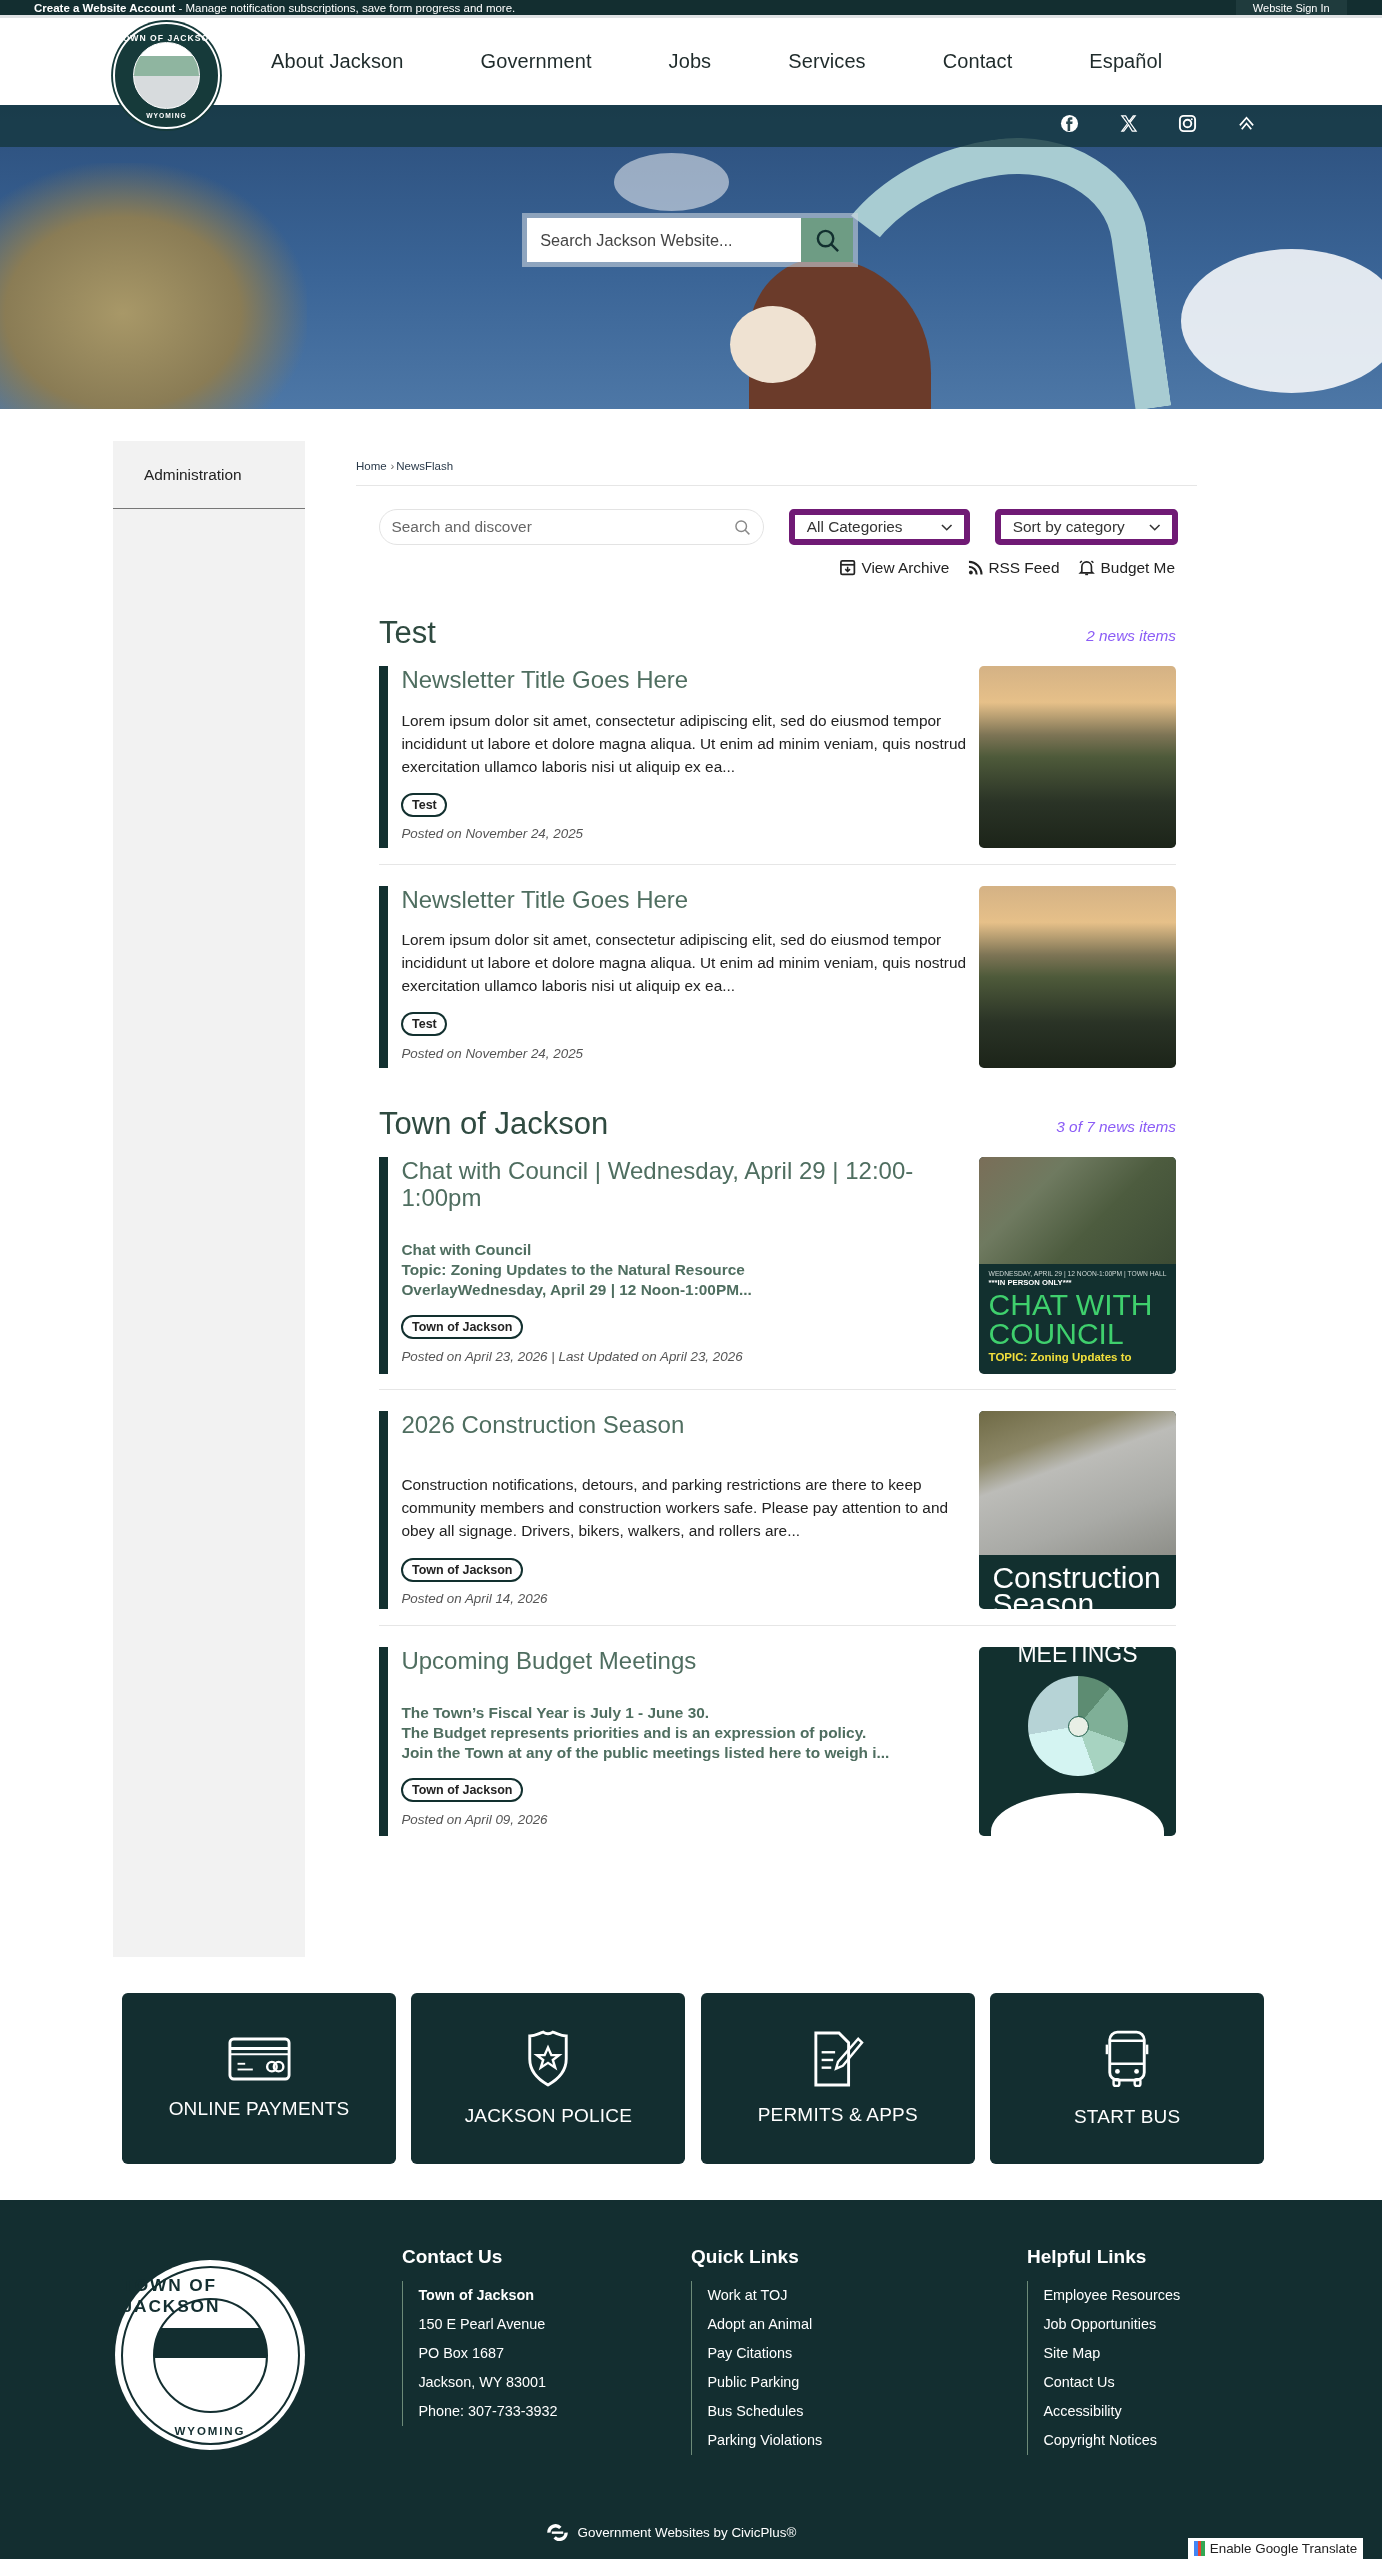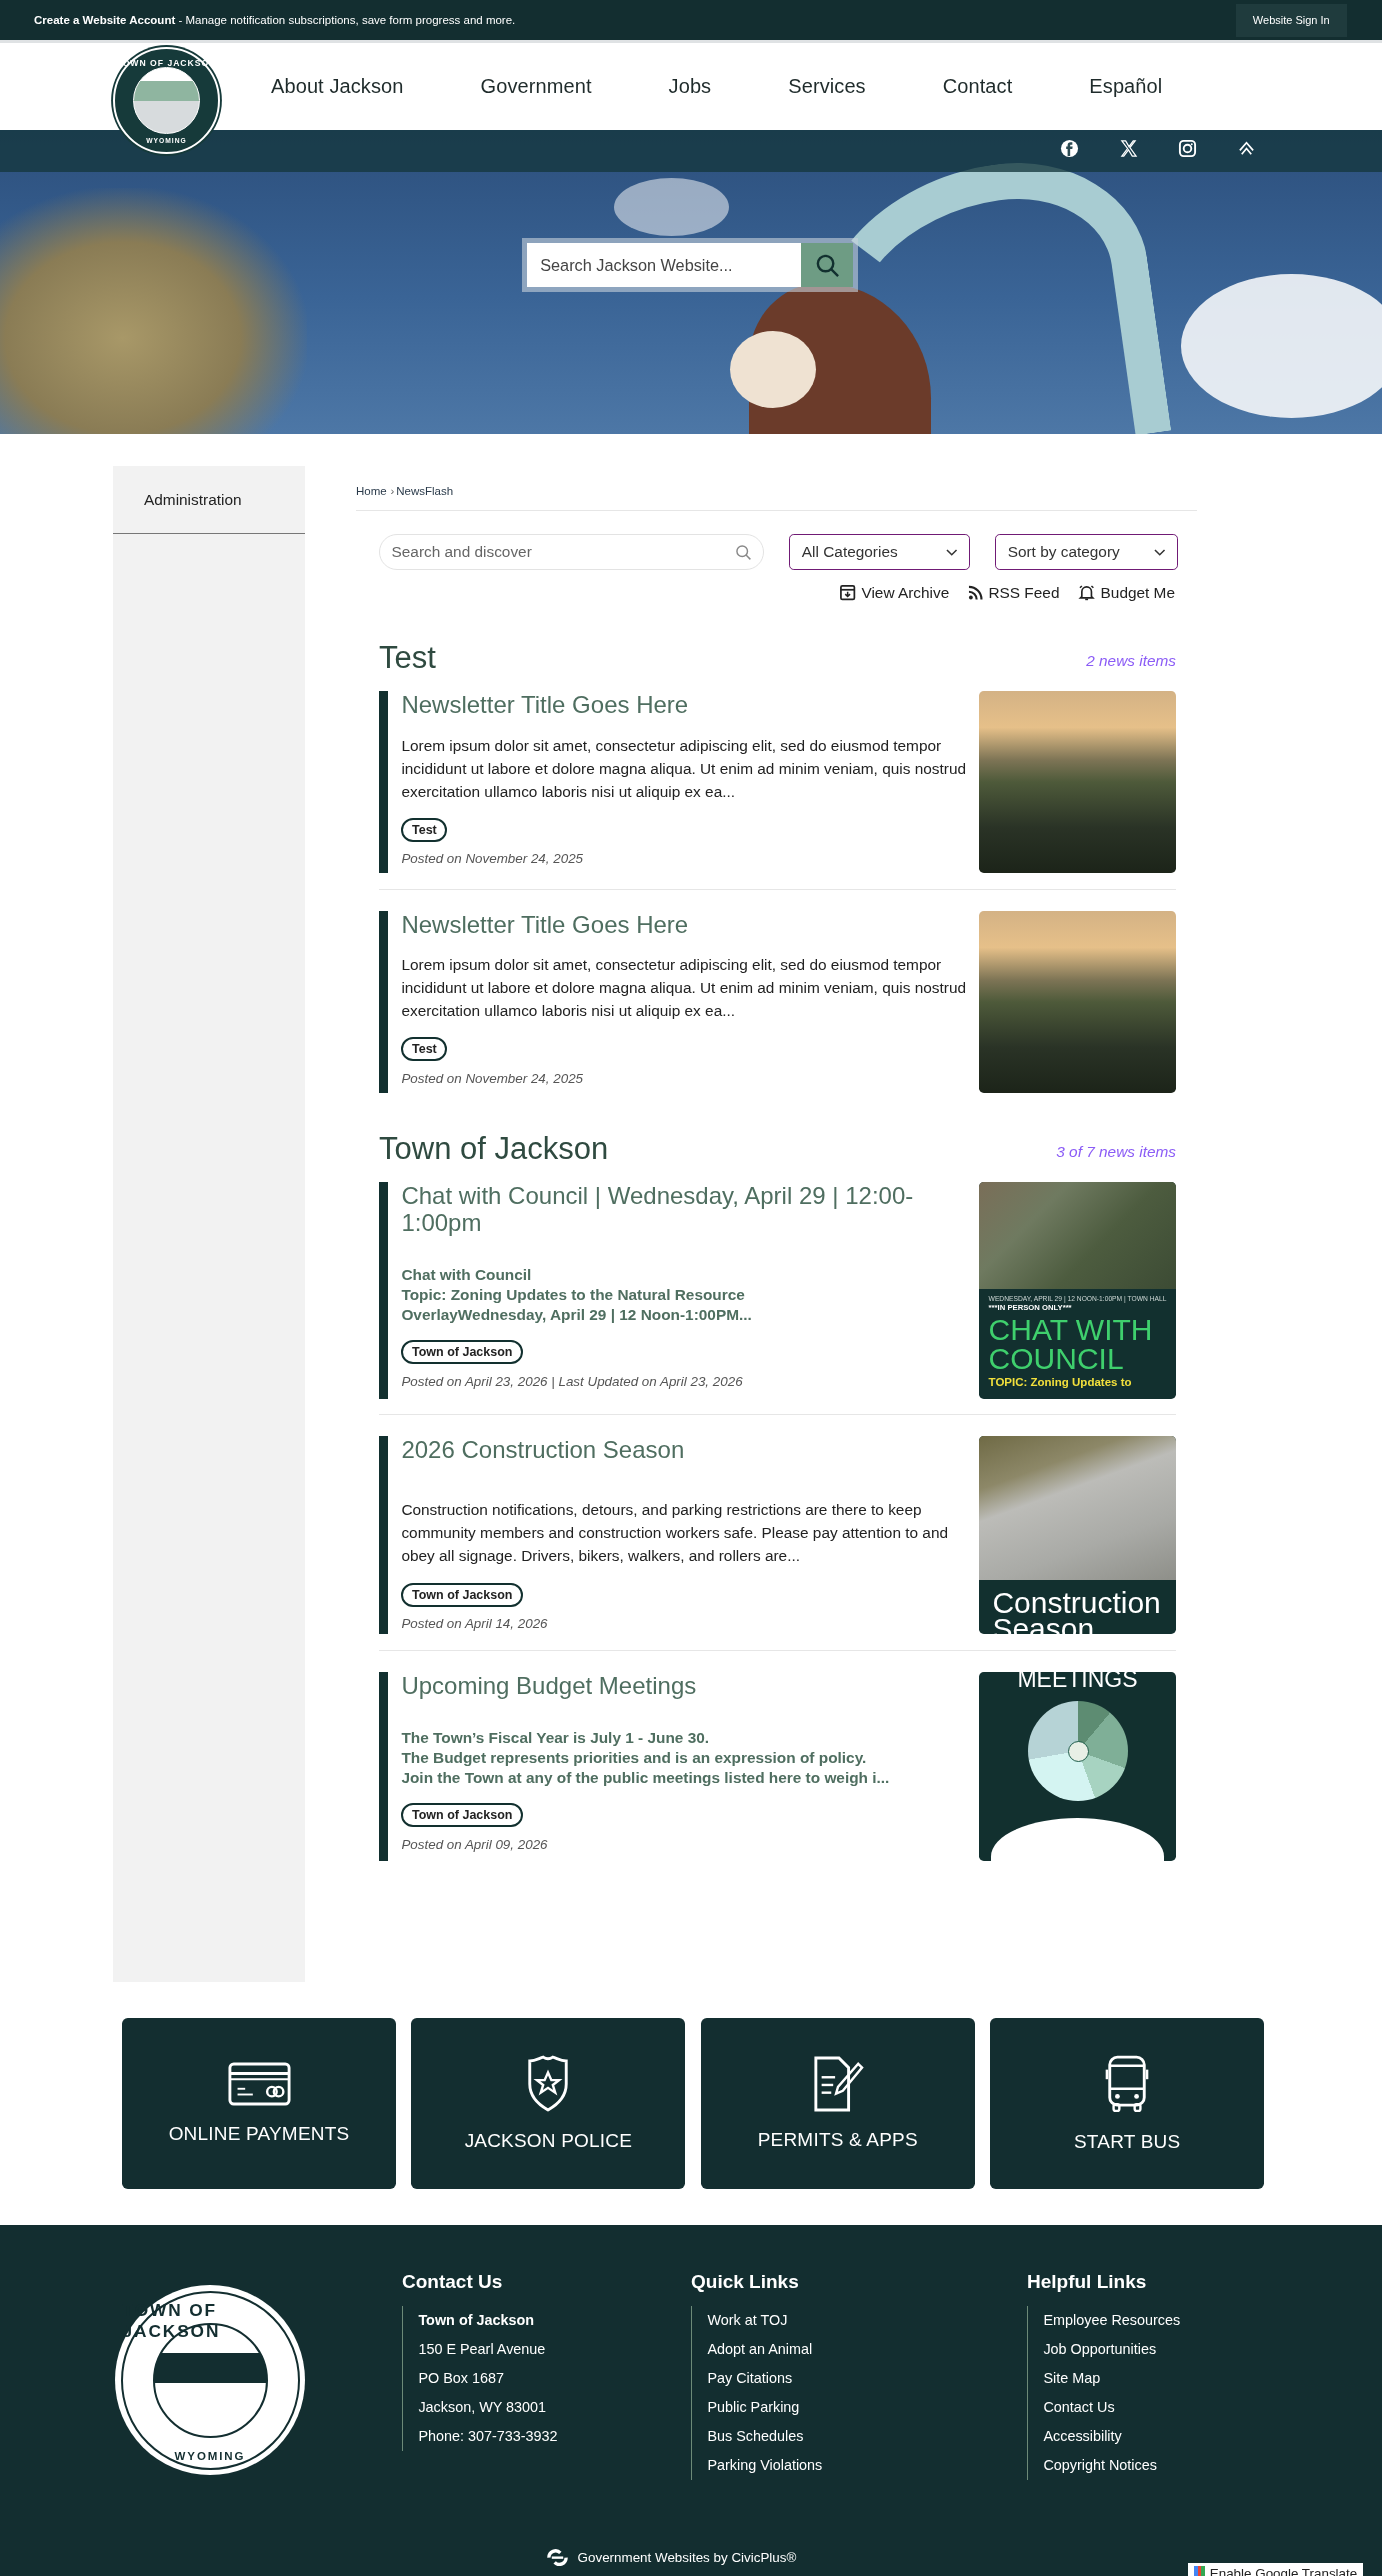--- a/index.html
+++ b/index.html
@@ -1,20 +1,20 @@
 <!DOCTYPE html>
 <html><head>
 <meta charset="utf-8">
 <style>
   * { box-sizing: border-box; margin: 0; padding: 0; }
   body { width: 1382px; background: #ffffff; font-family: "Liberation Sans", "DejaVu Sans", sans-serif; color: #222; }
   a { color: inherit; text-decoration: none; }
 
   
-  .topbar { height: 40px; background: #132e30; display: flex; align-items: center; justify-content: space-between; padding-left: 34px; color: #fff; font-size: 11.5px; gap: 48px; }
+  .topbar { height: 15px; background: #132e30; display: flex; align-items: center; justify-content: space-between; padding-left: 34px; color: #fff; font-size: 11.5px; gap: 48px; }
   .topbar b { font-weight: bold; }
   .topbar .signin { background: #1f3b3d; height: 33px; padding: 0 17.3px; display: flex; align-items: center; font-size: 11px; margin-right: 35px; cursor: pointer; }
 
   
   .header { height: 90px; background: #fff; border-top: 3.8px solid #dfe2e4; position: relative; display: flex; align-items: center; }
   .logo { position: absolute; left: 113px; top: 3.8px; width: 107px; height: 107px; border-radius: 50%; background: #163a3a; border: 2.9px solid #fff; box-shadow: 0 0 0 1.9px #163a3a; z-index: 5; display: flex; align-items: center; justify-content: center; }
   .logo .inner { width: 67px; height: 67px; border-radius: 50%; background: linear-gradient(#ffffff 0 20%, #8fb5a0 20% 50%, #d7dbdd 50% 100%); border: 1.9px solid #fff; }
   .logo .ring-text { position: absolute; color: #fff; font-size: 8.6px; font-weight: bold; letter-spacing: 1px; }
   .logo .rt-top { top: 9.6px; }
   .logo .rt-bot { bottom: 7.7px; font-size: 6.7px; }
@@ -39,21 +39,21 @@
   
   .main { display: flex; width: 1178px; padding-left: 113px; margin-top: 32px; gap: 28px; }
   .sidebar { width: 267px; background: #f2f2f2; min-height: 1516px; }
   .sidebar .item { height: 68px; border-bottom: 1.9px solid #777; display: flex; align-items: center; padding-left: 31px; font-size: 15.4px; color: #222; cursor: pointer; }
   .content { width: 845px; padding-left: 23px; }
   .breadcrumb { font-size: 11.5px; color: #2a3a4a; padding: 19px 0 13.4px 0; border-bottom: 1px solid #e6e6e6; width: 841px; }
   .breadcrumb .sep { color: #666; margin: 0 1.9px 0 3.8px; }
 
   .filters { display: flex; margin: 23px 0 0 23px; gap: 25px; align-items: center; }
   .filters .search { width: 388px; height: 36px; border: 1px solid #e3e3e3; border-radius: 19px; display: flex; align-items: center; justify-content: space-between; padding: 0 11.5px 0 11.5px; font-size: 15.4px; color: #666; }
-  .filters .select { height: 36px; border: 1px solid #701a75; border-radius: 4.8px; display: flex; align-items: center; justify-content: space-between; padding: 0 11.5px; font-size: 15.4px; color: #333; cursor: pointer; }
+  .filters .select { height: 36px; border: 6px solid #701a75; border-radius: 4.8px; display: flex; align-items: center; justify-content: space-between; padding: 0 11.5px; font-size: 15.4px; color: #333; cursor: pointer; }
   .filters .sel1 { width: 182px; }
   .filters .sel2 { width: 184px; }
   .actions { display: flex; justify-content: flex-end; gap: 19px; margin: 13.4px 0 0 0; width: 819px; font-size: 15.4px; color: #222; }
   .actions span.act { display: flex; align-items: center; gap: 4.8px; cursor: pointer; }
 
   .section { width: 797px; margin-left: 23px; }
   .section-head { display: flex; justify-content: space-between; align-items: flex-end; margin-top: 38px; margin-bottom: 15.4px; }
   .section-head h2 { font-size: 31px; font-weight: normal; color: #2f4a40; }
   .section-head .count { font-size: 15.4px; color: #8b5cf6; margin-bottom: 5.8px; font-style: italic; }
 

